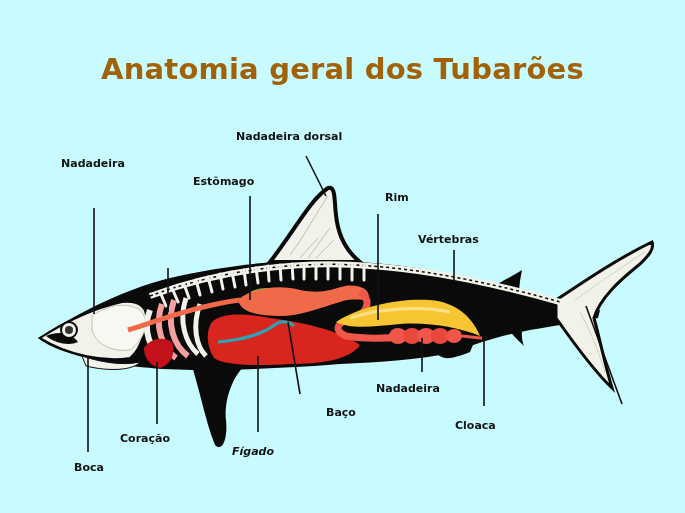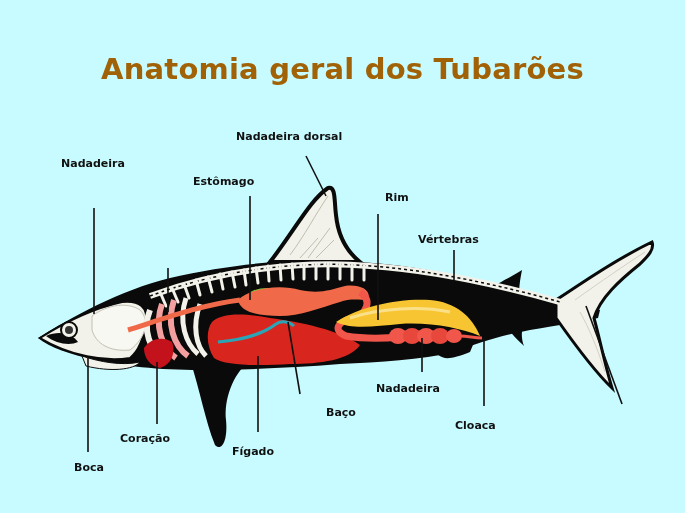--- a/index.html
+++ b/index.html
@@ -143,14 +143,14 @@
 <div class="label" style="left:112px; top:218px; width:110px;">
 </div>
 <div class="label" style="left:385px; top:188px;">Rim</div>
 <div class="label" style="left:418px; top:230px;">Vértebras</div>
 <div class="label" style="left:376px; top:379px;">Nadadeira</div>
 <div class="label" style="left:290px; top:403px;margin-left:36px;">Baço</div>
 <div class="label" style="left:455px; top:416px;">Cloaca</div>
 <div class="label" style="left:560px; top:410px; width:96px;">
 </div>
 <div class="label" style="left:120px; top:429px;">Coração</div>
-<div class="label" style="left:232px; top:442px;">Fígado</div>
+<div class="label" style="left:232px; top:442px;font-style:italic;">Fígado</div>
 <div class="label" style="left:74px; top:458px;">Boca</div>
 
 </body></html>

